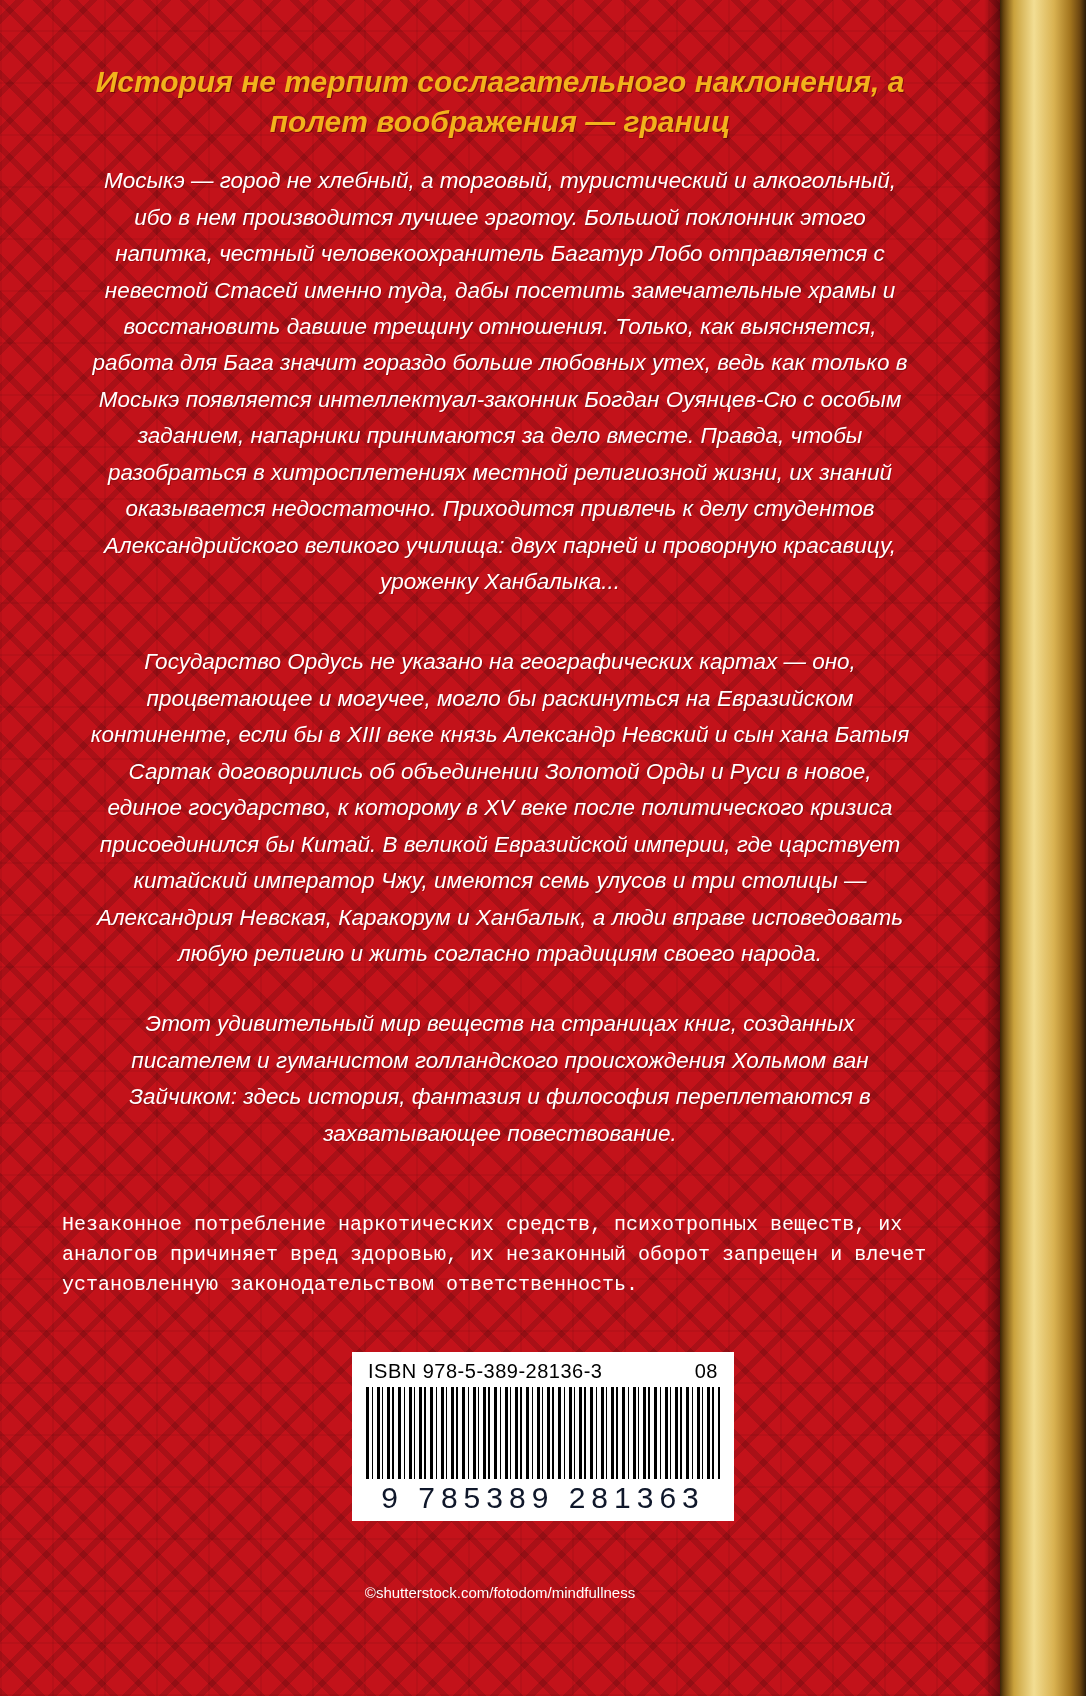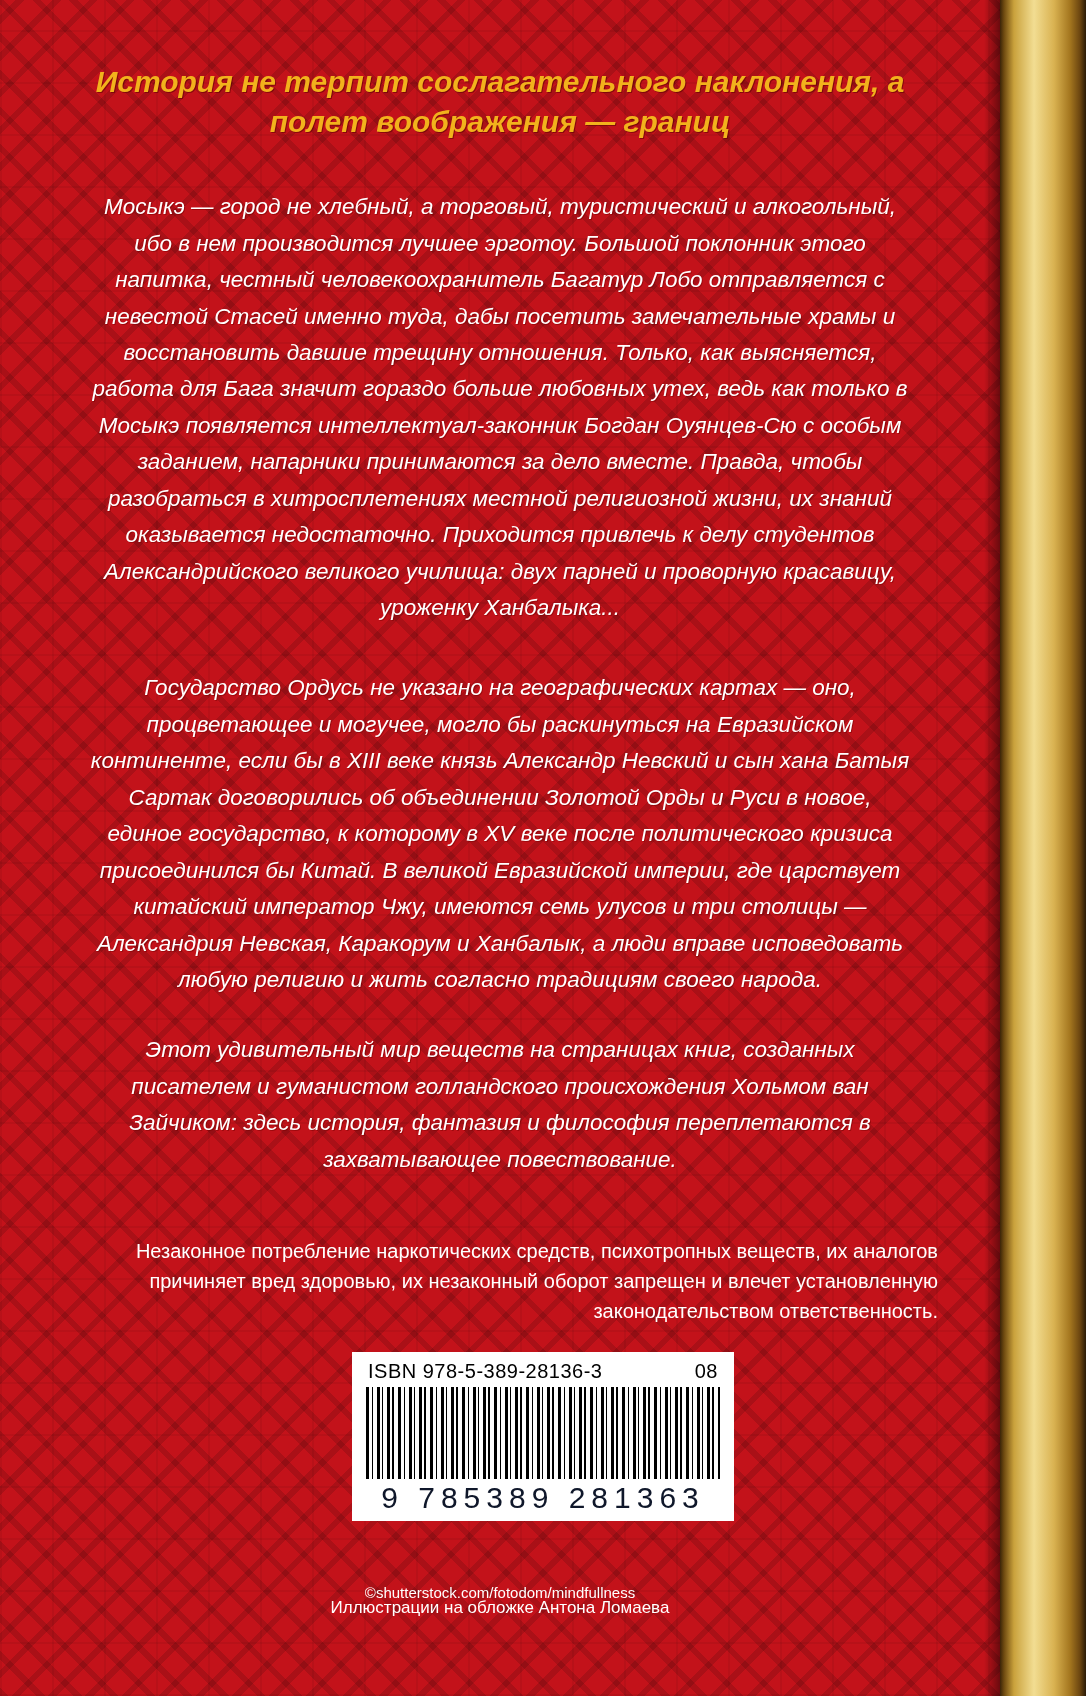--- a/index.html
+++ b/index.html
@@ -74,31 +74,32 @@
 
   .blurb {
     color: #ffffff;
     font-style: italic;
     font-size: 22.5px;
     line-height: 1.62;
     text-align: center;
     padding: 0 54px;
     text-shadow: 1px 1px 0 rgba(120,0,0,0.5);
   }
-  .blurb.p1 { margin-top: 48px; }
+  .blurb.p1 { margin-top: 22px; }
   .blurb.p2 { margin-top: 44px; }
   .blurb.p3 { margin-top: 34px; }
 
   .legal {
     color: #ffffff;
     font-size: 20px;
     line-height: 1.5;
-    text-align: right;
+    text-align: left;
     padding: 0 26px;
     margin-top: 58px;
+    font-family: Liberation Mono, monospace;
   }
 
   
   #barcode-block {
     position: absolute;
     left: 50%;
     transform: translateX(-50%);
     top: 1352px;
     width: 382px;
     background: #ffffff;
@@ -168,18 +169,17 @@
       <span>
         <span>ISBN </span>
         <span>978-5-389-28136-3</span>
       </span>
       <span>08</span>
     </div>
     <div class="bars"></div>
     <div class="barcode-digits">9 785389 281363</div>
   </div>
 
-  <div class="credits" id="credit-illustration">Иллюстрации на обложке Антона Ломаева</div>
   <div class="credits" id="credit-stock">©shutterstock.com/fotodom/mindfullness</div>
 
   <div id="spine-inner-shadow"></div>
   <div id="spine"></div>
 </div>
 
 </body></html>

